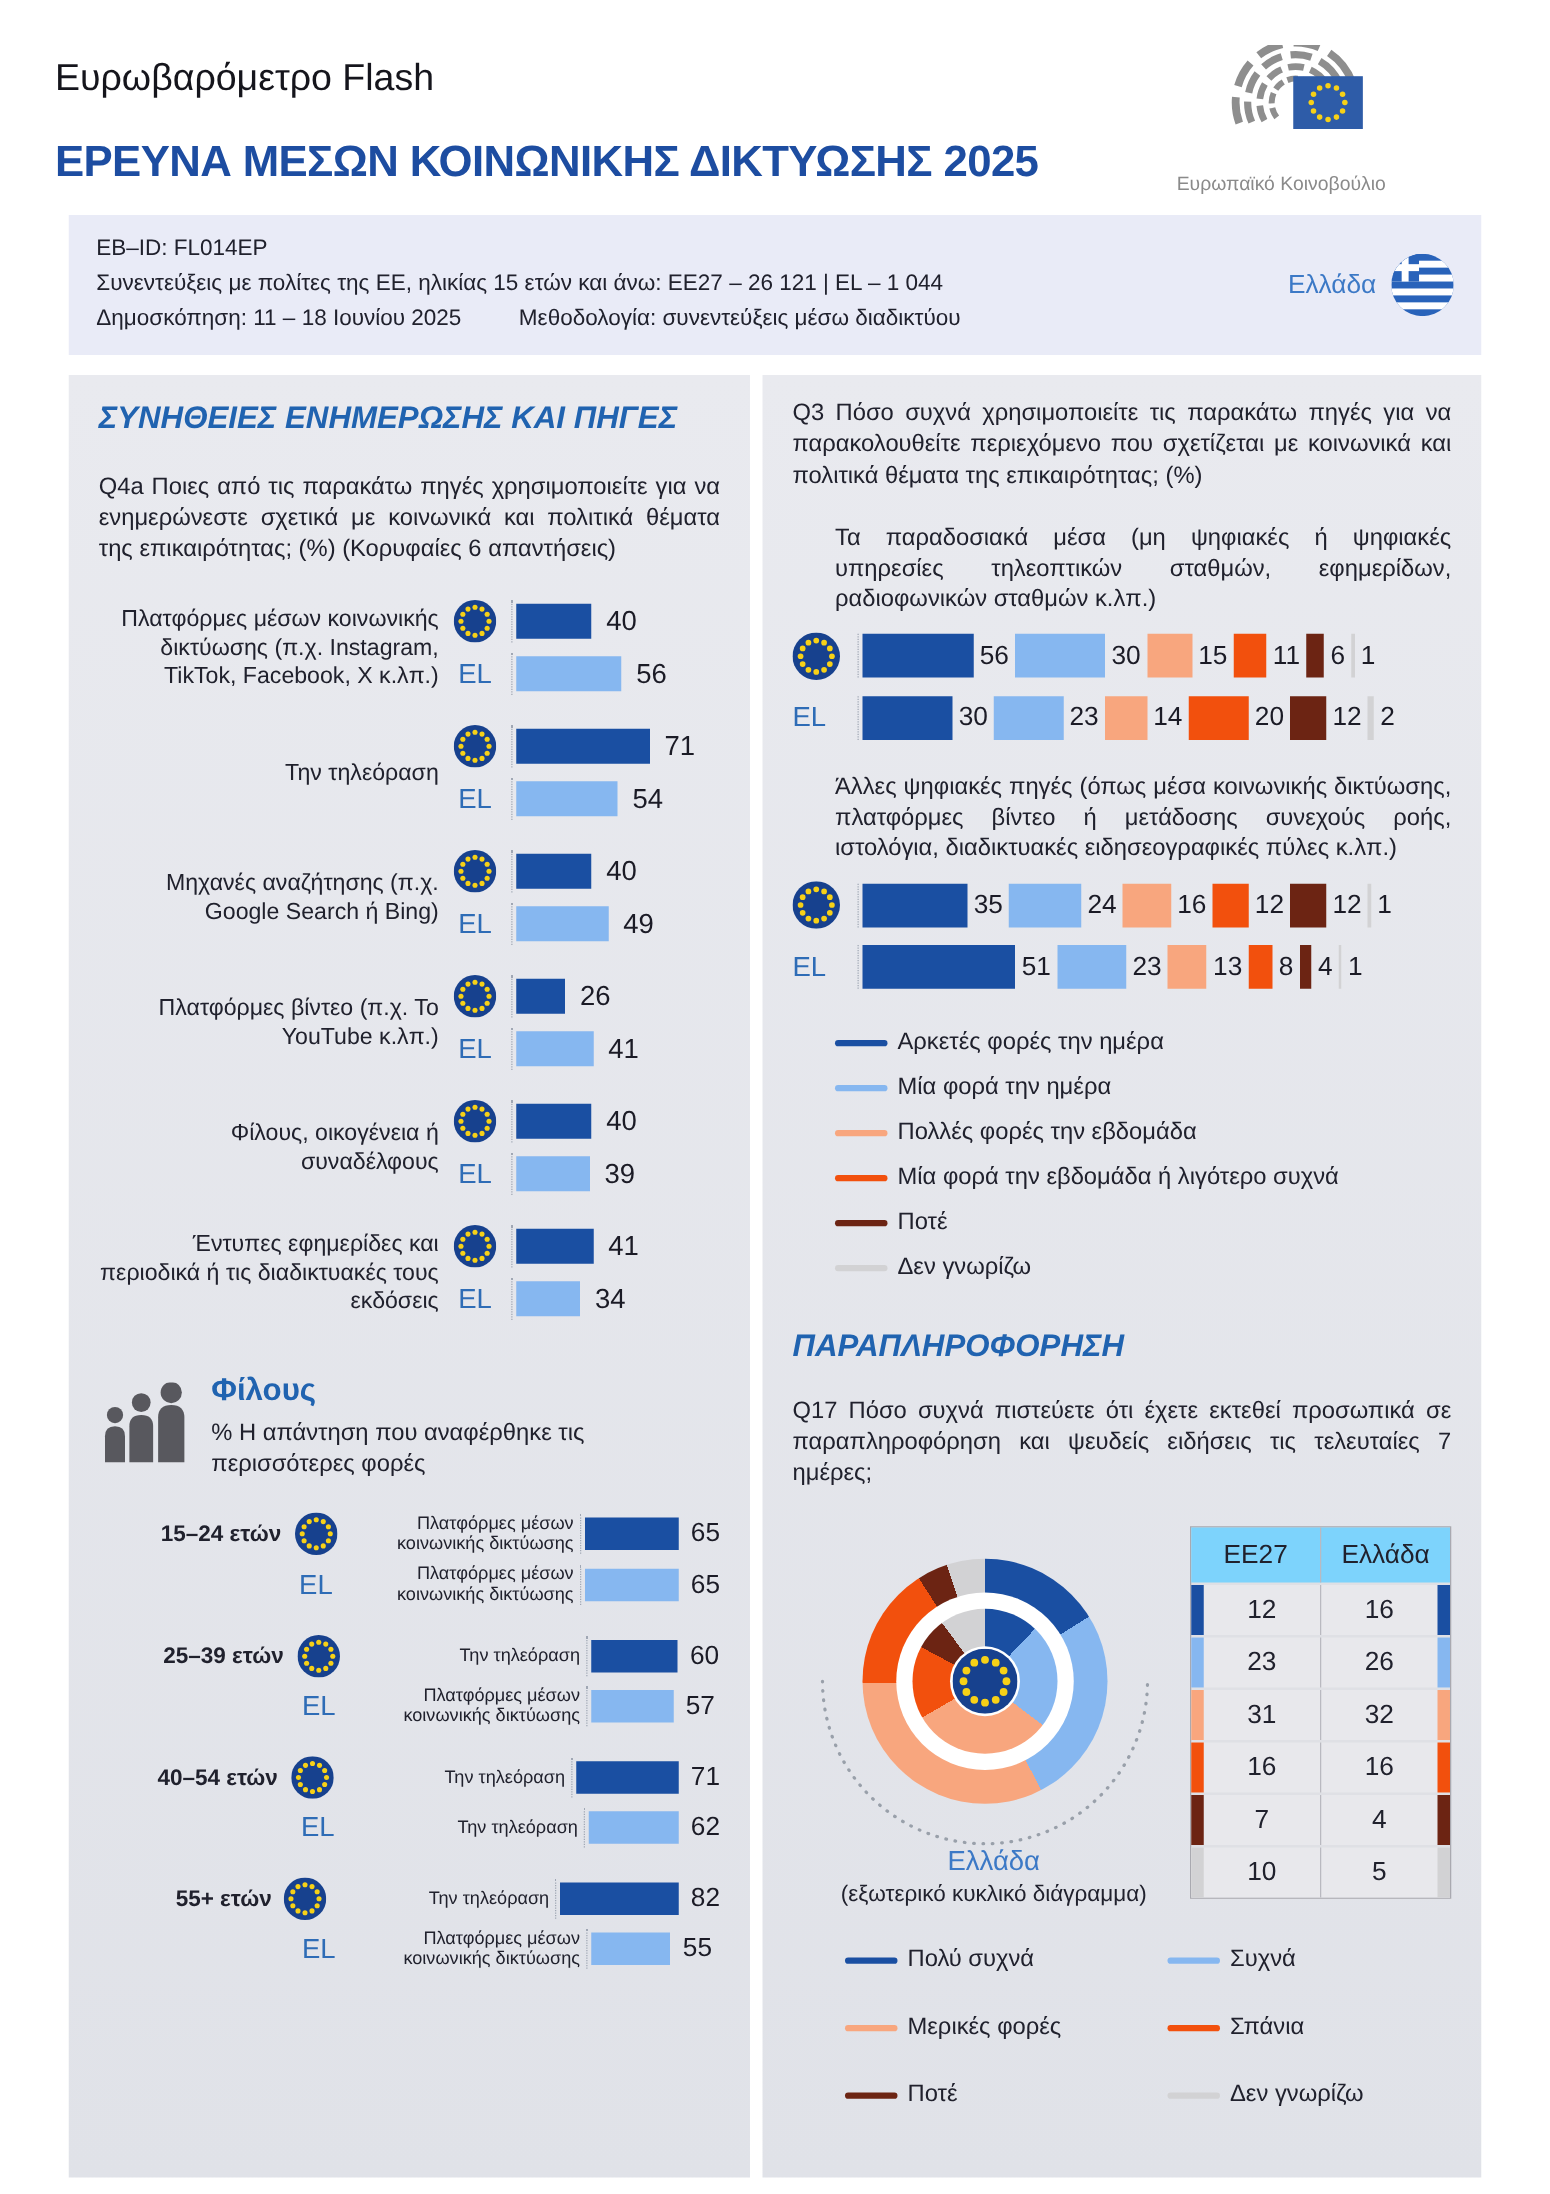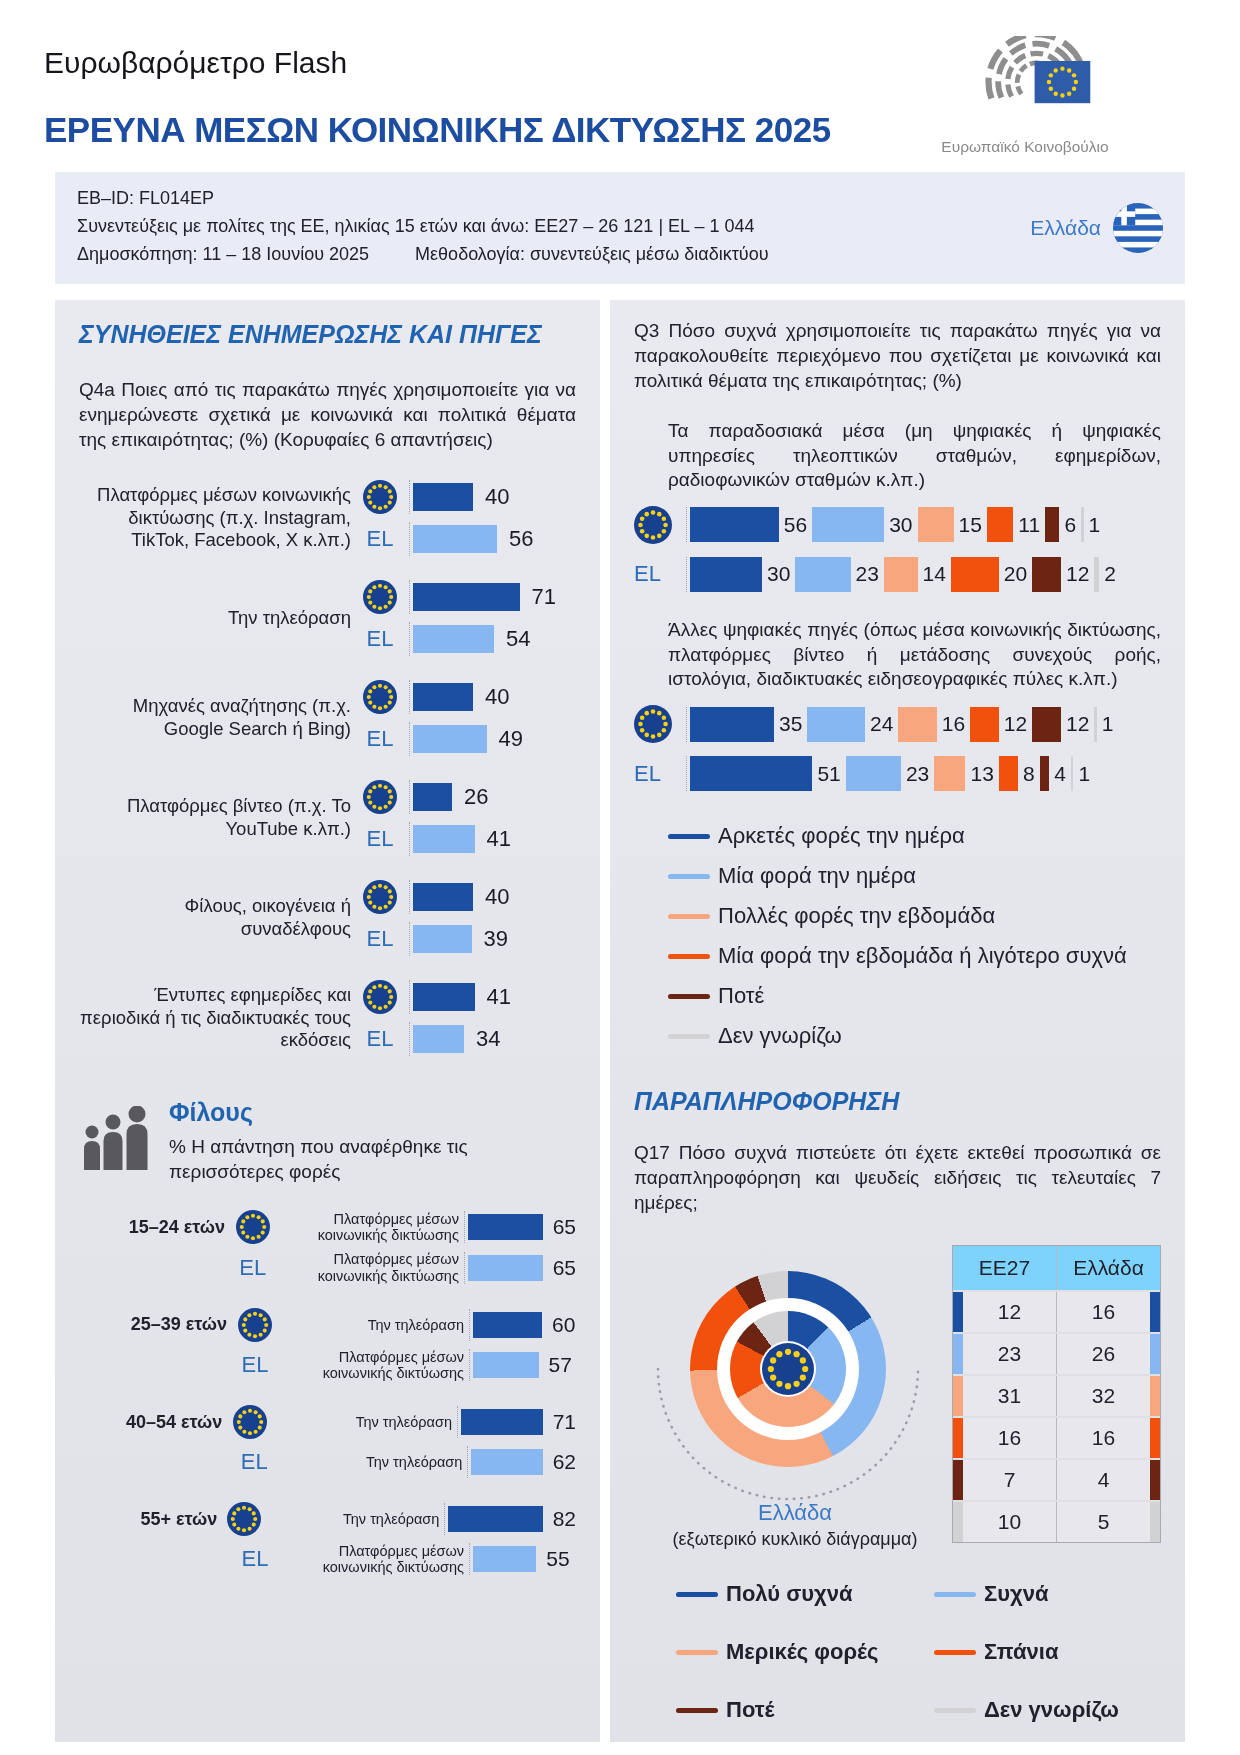--- a/index.html
+++ b/index.html
@@ -60,22 +60,22 @@
   .stack-row{display:flex;align-items:center;margin-top:13px;}
   .stack-icon{width:52px;display:flex;align-items:center;}
   .stack-area{display:flex;align-items:center;border-left:1px dotted #a0a7b4;padding-left:3px;}
   .seg{height:35px;flex:none;}
   .segv{font-size:21px;margin:0 5px;color:#1b1b26;}
 
   
   #legend-frequency{margin:32px 0 0 34px;}
   .lg-item{display:flex;align-items:center;margin-bottom:14px;}
   .lg-swatch{width:42px;height:5px;border-radius:3px;margin-right:8px;flex:none;}
-  .lg-label{font-size:22px;}
-  #legend-exposure{display:grid;grid-template-columns:258px 250px;row-gap:32px;margin:38px 0 0 42px;font-weight:bold;}
+  .lg-label{font-size:19px;}
+  #legend-exposure{display:grid;grid-template-columns:258px 250px;row-gap:32px;margin:38px 0 0 42px;}
   #legend-exposure .lg-item{margin-bottom:0;}
 
   
   .q17-flex{display:flex;margin-top:26px;}
   .donut-wrap{position:relative;width:316px;height:296px;flex:none;}
   .dcirc{position:absolute;border-radius:50%;}
   .donut-caption{position:absolute;left:-14px;right:-20px;top:258px;text-align:center;line-height:1.3;}
   .dc-country{color:#3c79c6;font-size:22px;}
   .dc-note{font-size:18px;color:#20212d;}
   .q17-table{margin-left:2px;margin-top:4px;width:258px;border:1px solid #a9a9b0;align-self:flex-start;background:#dfe0e5;}

